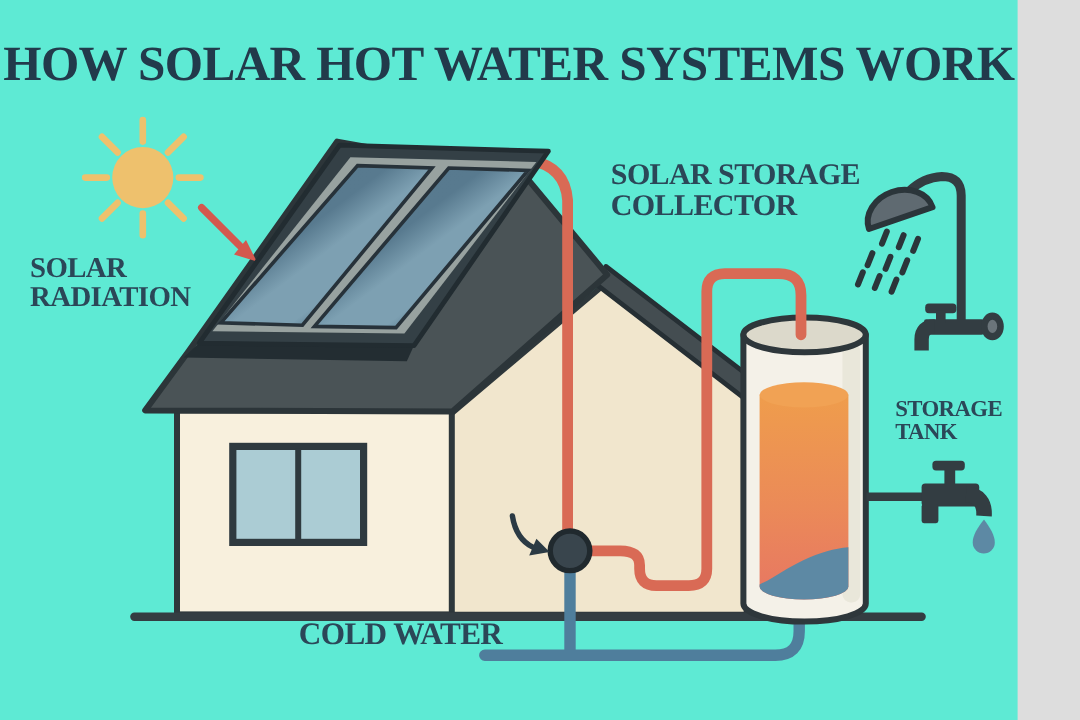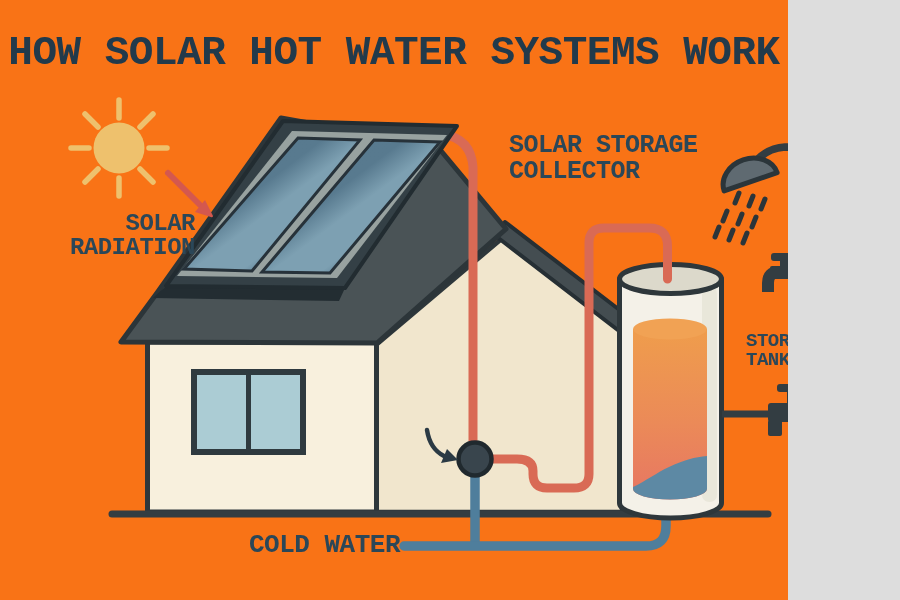--- a/index.html
+++ b/index.html
@@ -1,27 +1,27 @@
 <!DOCTYPE html>
 <html><head>
 <meta charset="utf-8">
 <style>
   html,body{margin:0;padding:0;background:#ddd;}
-  .stage{position:relative;width:788px;height:600px;background:#f97316;overflow:hidden;
-         font-family:Liberation Mono, monospace;}
+  .stage{position:relative;width:848px;height:600px;background:#5eead4;overflow:hidden;
+         font-family:Liberation Serif, serif;}
   svg{position:absolute;left:0;top:0;}
   .lbl{position:absolute;font-weight:bold;color:#2b4758;white-space:pre-line;
        line-height:1.02;letter-spacing:-0.5px;}
   .title{left:0;right:0;top:31px;text-align:center;font-size:41px;color:#223a4b;
          letter-spacing:-0.5px;line-height:1.1;}
-  .solar-radiation{left:25px;top:212px;width:170px;text-align:right;font-size:24px;}
+  .solar-radiation{left:25px;top:212px;width:170px;text-align:left;font-size:24px;}
   .collector{left:509px;top:133px;font-size:25px;}
   .hot-water{left:368px;top:377px;width:110px;text-align:center;font-size:24px;}
   .storage-tank{left:746px;top:332px;font-size:19px;}
-  .cold-water{left:249px;top:532px;font-size:26px;}
+  .cold-water{left:249px;top:516px;font-size:26px;}
 </style>
 </head>
 <body>
 
 <div class="stage">
 
 <svg width="900" height="600" viewBox="0 0 900 600">
   <defs>
     <linearGradient id="g1" x1="0" y1="0" x2="1" y2="1">
       <stop offset="0" stop-color="#57798e"></stop>

